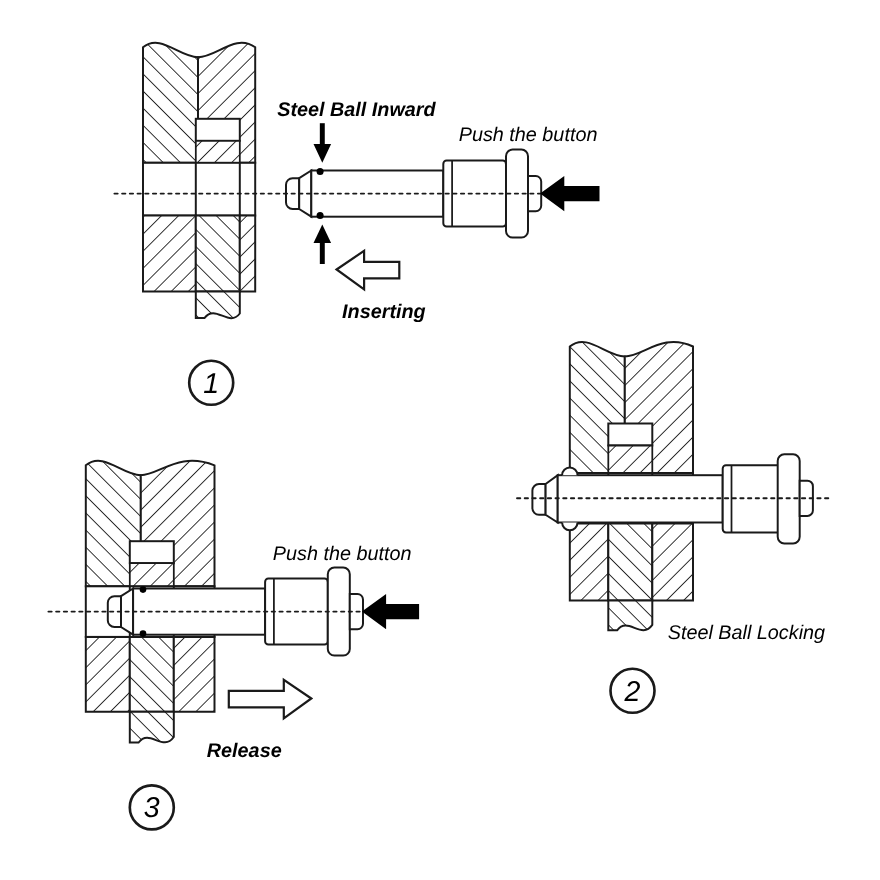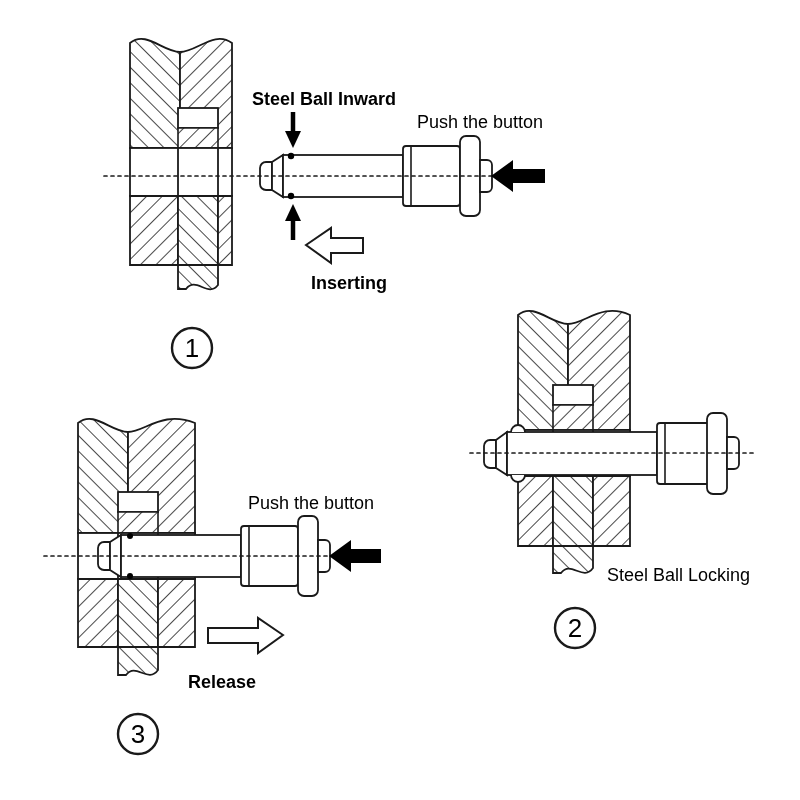--- a/index.html
+++ b/index.html
@@ -12,20 +12,21 @@
     width: 800px;
     height: 800px;
     font-family: "Liberation Sans", sans-serif;
     color: #000000;
     overflow: hidden;
   }
   #diagram-root {
     position: relative;
     width: 800px;
     height: 648px;
+    font-style: italic;
   }
   svg#main-svg {
     display: block;
     width: 800px;
     height: 800px;
   }
   .lbl {
     font-family: "Liberation Sans", sans-serif;
     fill: #000000;
   }

